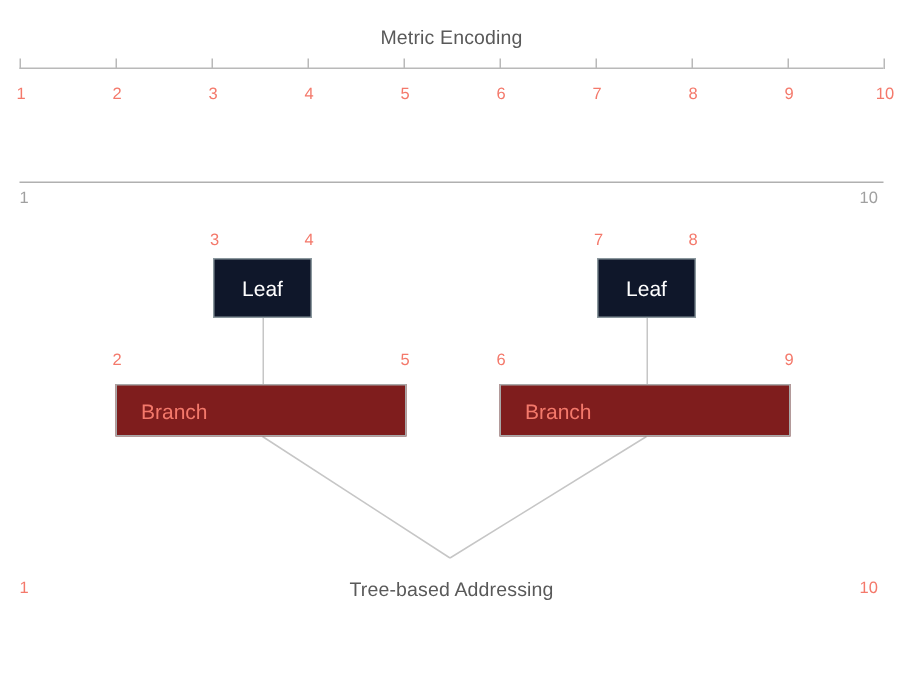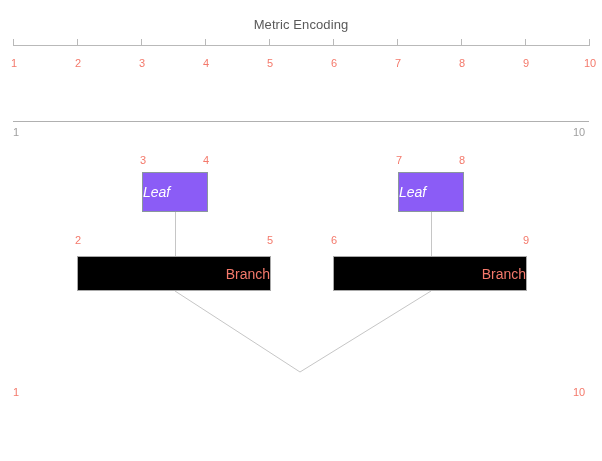--- a/index.html
+++ b/index.html
@@ -61,40 +61,40 @@
   }
   .binary-label {
     position: absolute;
     font-size: 11px;
     color: #a0a0a0;
   }
 
   
   .leaf-node {
     position: absolute;
-    background: #8b5cf6;
+    background: #0f172a;
     border: 1px solid #8a979d;
     box-sizing: border-box;
     color: #ffffff;
     font-size: 14px;
     display: flex;
     align-items: center;
-    justify-content: flex-start;
-    font-style: italic;
+    justify-content: center;
   }
   .branch-node {
     position: absolute;
-    background: #000000;
+    background: #7f1d1d;
     border: 1px solid #a8a8a8;
     box-sizing: border-box;
     color: #f4796b;
     font-size: 14px;
     display: flex;
     align-items: center;
-    justify-content: flex-end;
+    justify-content: flex-start;
+    padding-left: 16px;
   }
   .node-endpoint {
     position: absolute;
     font-size: 11px;
     color: #f4796b;
     width: 30px;
     text-align: center;
     margin-left: -15px;
   }
 
@@ -205,19 +205,20 @@
 
   <div class="connector-v" style="left:431px; top:212px; height:44px;"></div>
 
   <div class="node-endpoint" style="left:334px; top:234px;">6</div>
   <div class="node-endpoint" style="left:526px; top:234px;">9</div>
 
   <div class="branch-node" style="left:333px; top:256px; width:194px; height:35px;">
     <span>Branch</span>
   </div>
 
+  <div class="section-title" style="top:385px;">Tree-based Addressing</div>
 
   <div class="root-endpoint" style="left:13px;">1</div>
 
   <div class="root-endpoint" style="left:573px;">10</div>
 
 
 </div>
 
 </body></html>

